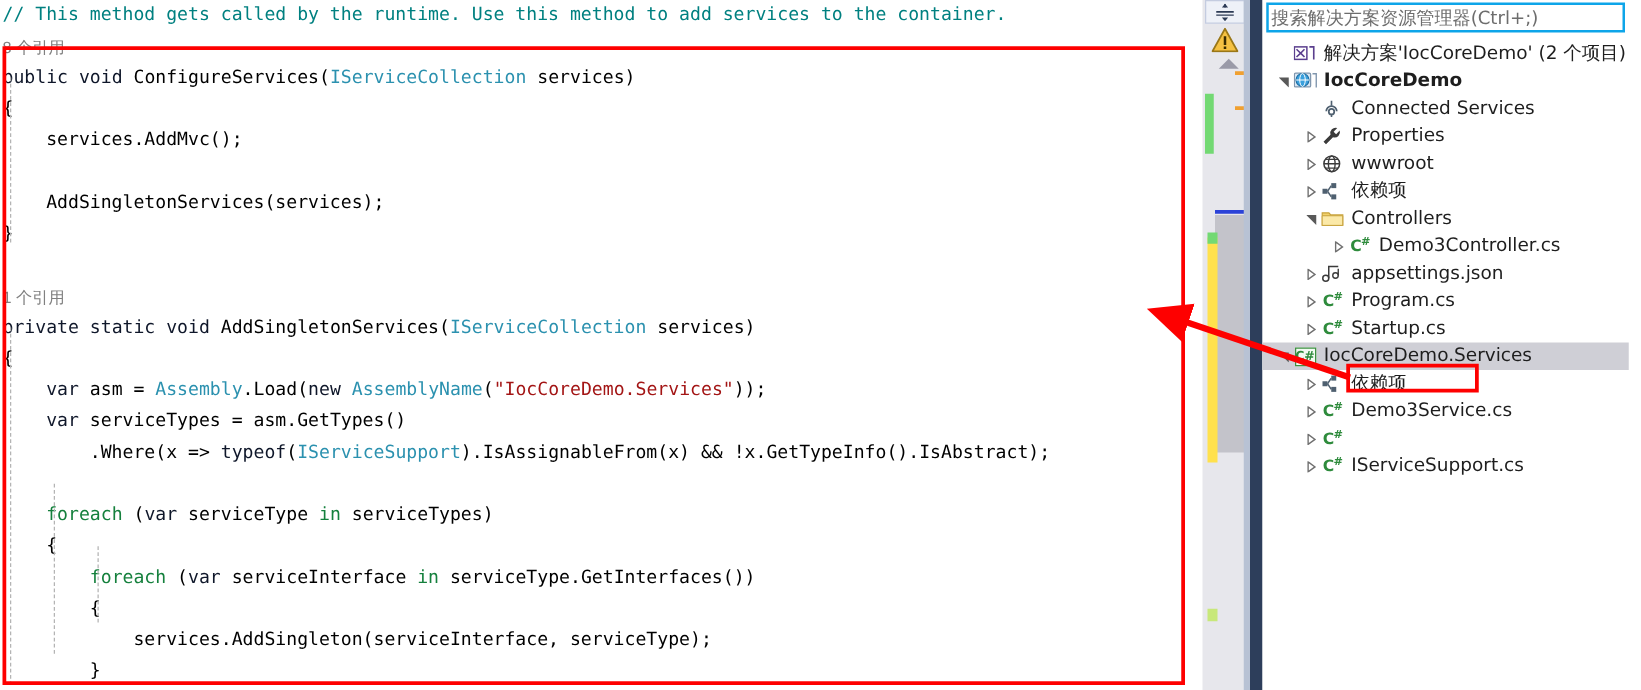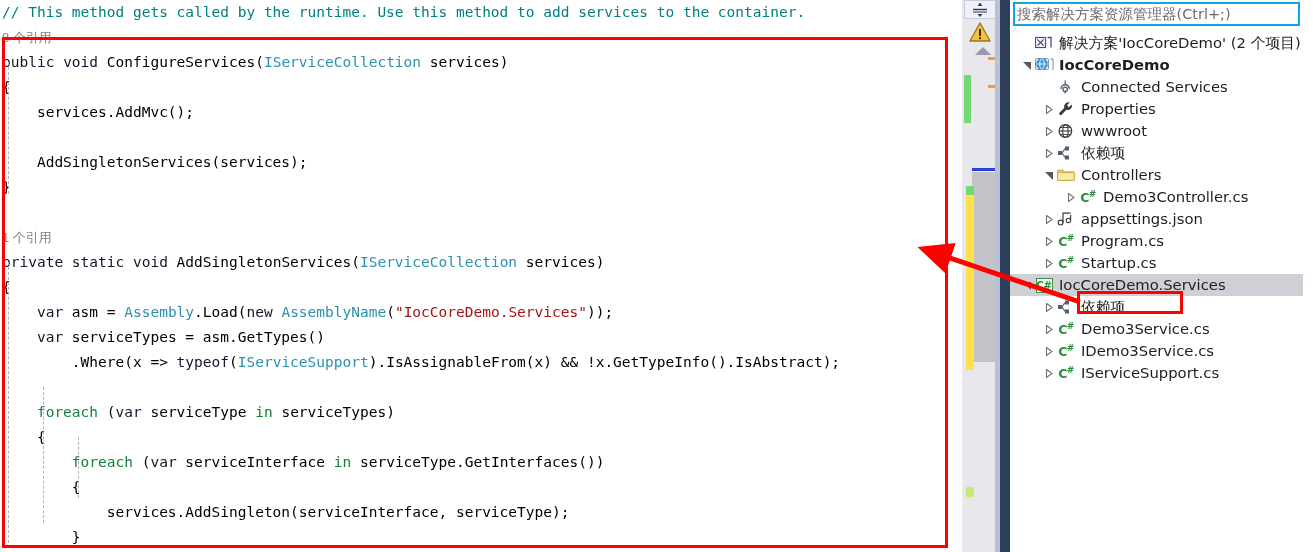--- a/index.html
+++ b/index.html
@@ -429,21 +429,20 @@
         <div class="tree-row">
           <span style="width: 32px; flex: 0 0 32px;"></span>
           <span class="tw">
             <svg width="9" height="9" viewBox="0 0 9 9">
               <polygon points="1.5,0.5 7,4.5 1.5,8.5" fill="none" stroke="#707070" stroke-width="1.1"></polygon>
             </svg>
           </span>
           <span class="ic">
             <span class="cs-glyph">C<sup style="font-size:9px">#</sup></span>
           </span>
-          <span class="lbl">IDemo3Service.cs</span>
         </div>
         <div class="tree-row">
           <span style="width: 32px; flex: 0 0 32px;"></span>
           <span class="tw">
             <svg width="9" height="9" viewBox="0 0 9 9">
               <polygon points="1.5,0.5 7,4.5 1.5,8.5" fill="none" stroke="#707070" stroke-width="1.1"></polygon>
             </svg>
           </span>
           <span class="ic">
             <span class="cs-glyph">C<sup style="font-size:9px">#</sup></span>

